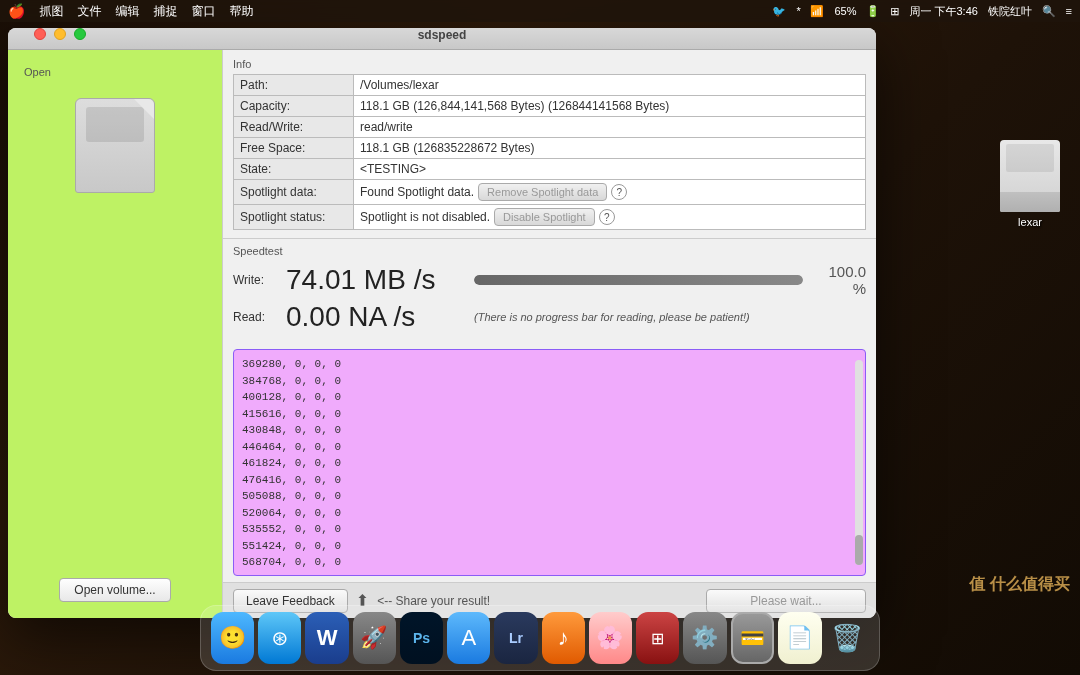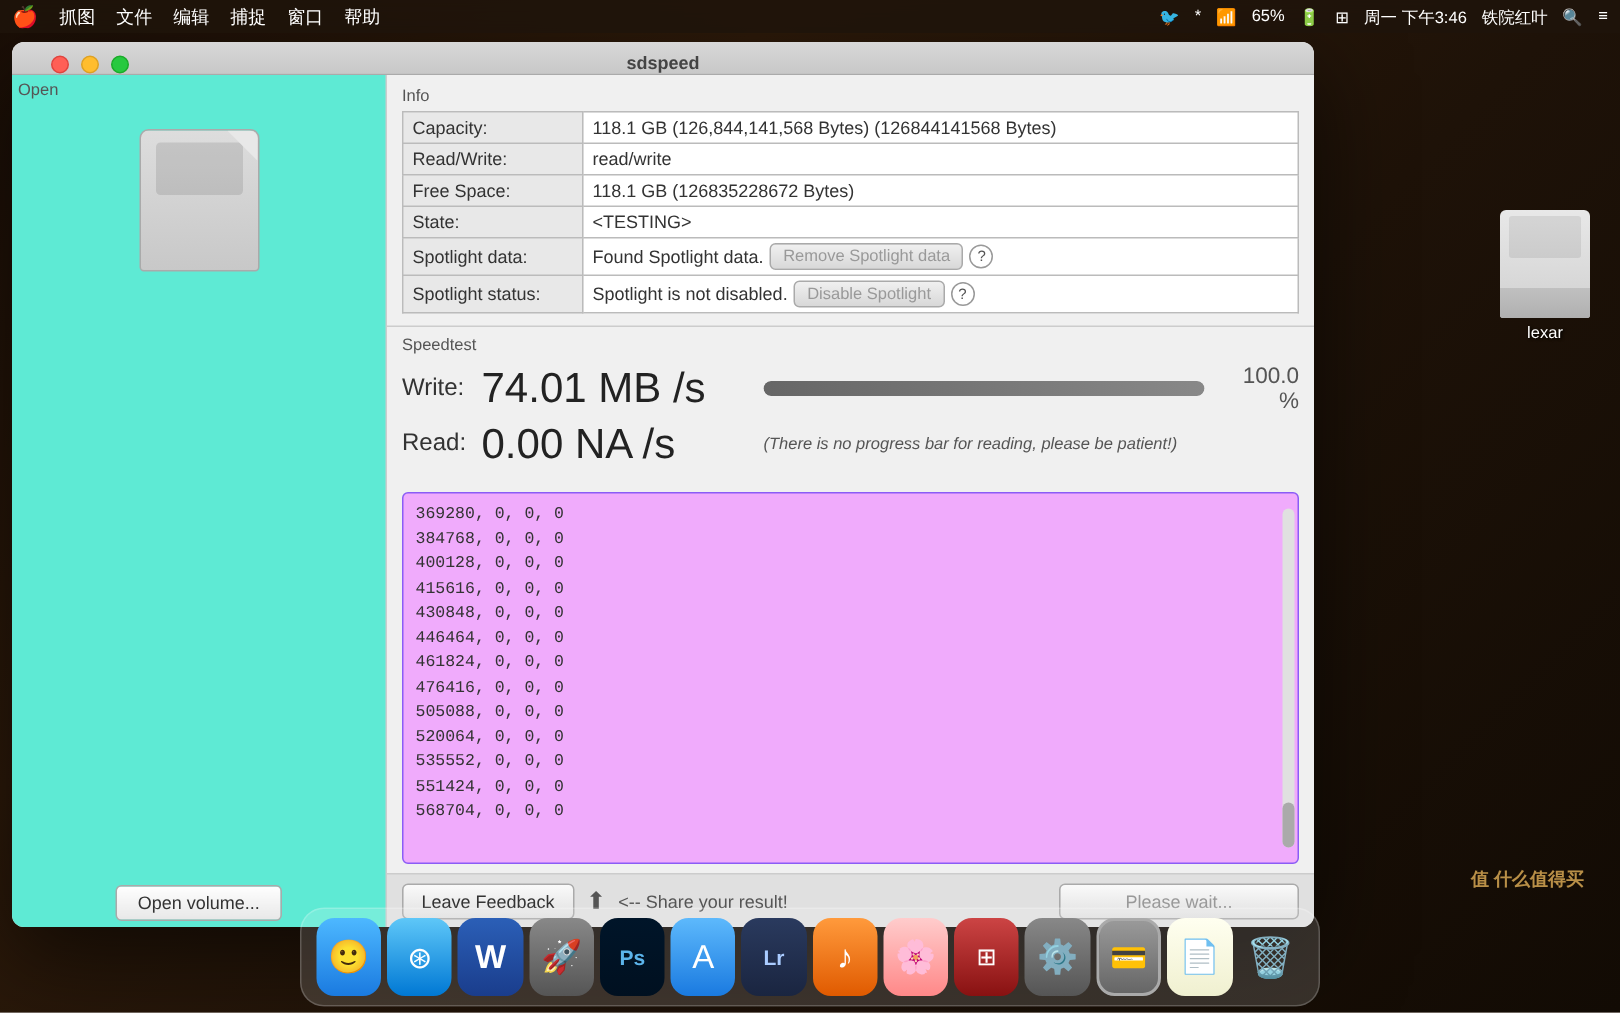--- a/index.html
+++ b/index.html
@@ -121,23 +121,23 @@
       right: 0;
       height: 20px;
       background: linear-gradient(180deg, #c0c0c0, #b0b0b0);
       border-radius: 0 0 2px 2px;
     }
 
     
     .watermark {
       position: absolute;
       bottom: 80px;
-      right: 24px;
+      right: 10px;
       color: rgba(255,200,100,0.7);
-      font-size: 12px;
+      font-size: 16px;
       font-weight: bold;
       z-index: 50;
     }
 
     
     .app-window {
       position: absolute;
       top: 28px;
       left: 8px;
       width: 868px;
@@ -146,21 +146,21 @@
       border-radius: 8px;
       box-shadow: 0 20px 60px rgba(0,0,0,0.6);
       overflow: hidden;
       z-index: 80;
     }
     .window-titlebar {
       height: 22px;
       background: linear-gradient(180deg, #d8d8d8 0%, #c8c8c8 100%);
       border-bottom: 1px solid #aaa;
       display: flex;
-      align-items: flex-end;
+      align-items: flex-start;
       padding: 0 26px;
       gap: 8px;
       position: relative;
     }
     .titlebar-text {
       position: absolute;
       left: 50%;
       transform: translateX(-50%);
       font-size: 12px;
       color: #444;
@@ -175,24 +175,24 @@
     .tl-close { background: #ff5f56; border: 1px solid #e0443e; }
     .tl-min { background: #ffbd2e; border: 1px solid #dea123; }
     .tl-max { background: #27c93f; border: 1px solid #1aab29; }
 
     
     .window-content {
       display: flex;
       height: calc(100% - 22px);
     }
     .left-panel {
-      width: 250px;
-      background: #5eead4;
+      width: 215px;
+      background: #bef264;
       border-right: 1px solid #ccc;
-      padding: 4px;
+      padding: 16px;
       display: flex;
       flex-direction: column;
       align-items: center;
       gap: 10px;
     }
     .left-panel-label {
       font-size: 11px;
       color: #555;
       align-self: flex-start;
     }
@@ -317,21 +317,21 @@
       color: #555;
       margin-bottom: 6px;
     }
     .speed-row {
       display: flex;
       align-items: center;
       gap: 8px;
       margin-bottom: 4px;
     }
     .speed-label {
-      font-size: 16px;
+      font-size: 12px;
       color: #333;
       width: 45px;
     }
     .speed-value {
       font-size: 28px;
       font-weight: 300;
       color: #222;
       width: 180px;
     }
     .progress-bar-container {
@@ -502,20 +502,24 @@
       </div>
       <button class="open-volume-btn">Open volume...</button>
     </div>
 
     <div class="right-panel">
 
       <div class="info-section">
         <div class="info-label">Info</div>
         <table class="info-table">
           <tbody>
+            <tr>
+              <td>Path:</td>
+              <td>/Volumes/lexar</td>
+            </tr>
             <tr>
               <td>Capacity:</td>
               <td>118.1 GB (126,844,141,568 Bytes) (126844141568 Bytes)</td>
             </tr>
             <tr>
               <td>Read/Write:</td>
               <td>read/write</td>
             </tr>
             <tr>
               <td>Free Space:</td>

